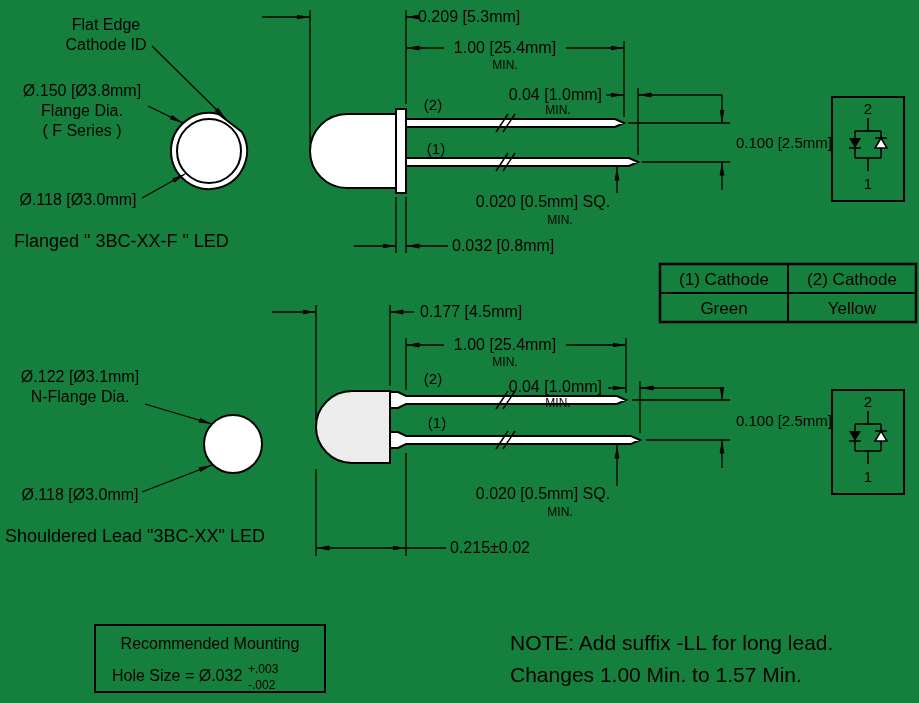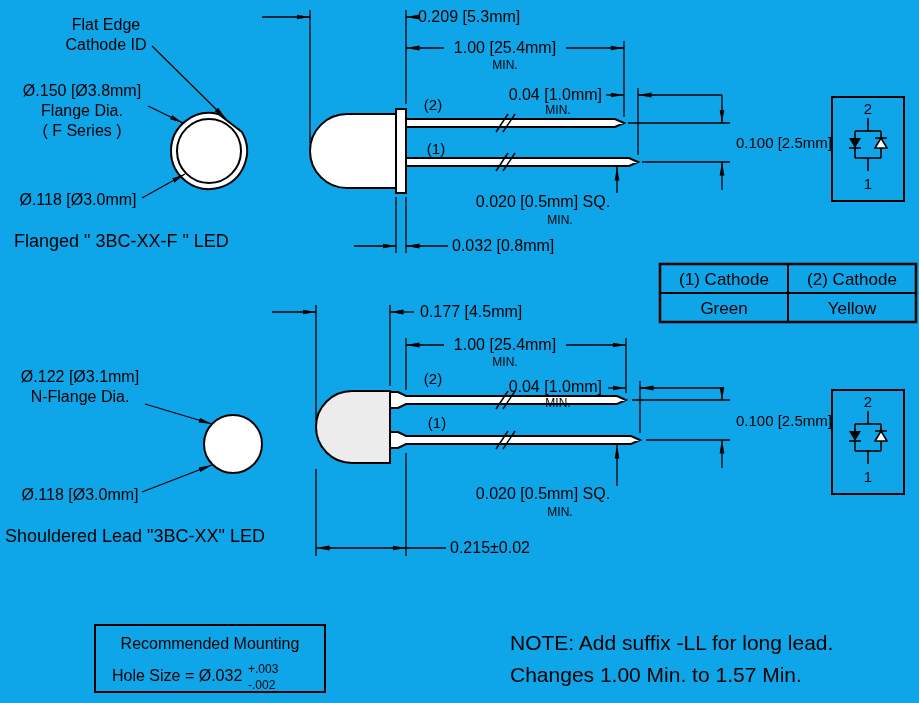--- a/index.html
+++ b/index.html
@@ -1,16 +1,16 @@
 <!DOCTYPE html>
 <html><head>
 <meta charset="utf-8">
 <style>
   html,body{margin:0;padding:0;background:#fff;}
-  .page{position:relative;width:919px;height:703px;background:#0ea5e9;overflow:hidden;}
+  .page{position:relative;width:919px;height:703px;background:#15803d;overflow:hidden;}
   svg text{font-family:"Liberation Sans",sans-serif;fill:#000;}
   .ol{stroke:#000;stroke-width:2;fill:#fff;}
   .olg{stroke:#000;stroke-width:2;fill:#ececec;}
   .ln{stroke:#000;stroke-width:2;fill:none;}
   .ln25{stroke:#000;stroke-width:2.5;fill:none;}
   .dim{stroke:#000;stroke-width:1.3;fill:none;}
   .brk{stroke:#000;stroke-width:1.5;fill:none;}
   .t12{font-size:12px}.t15{font-size:15px}.t16{font-size:16px}
   .t17{font-size:17px}.t18{font-size:18px}.t21{font-size:21px}
   .mid{text-anchor:middle}.end{text-anchor:end}

